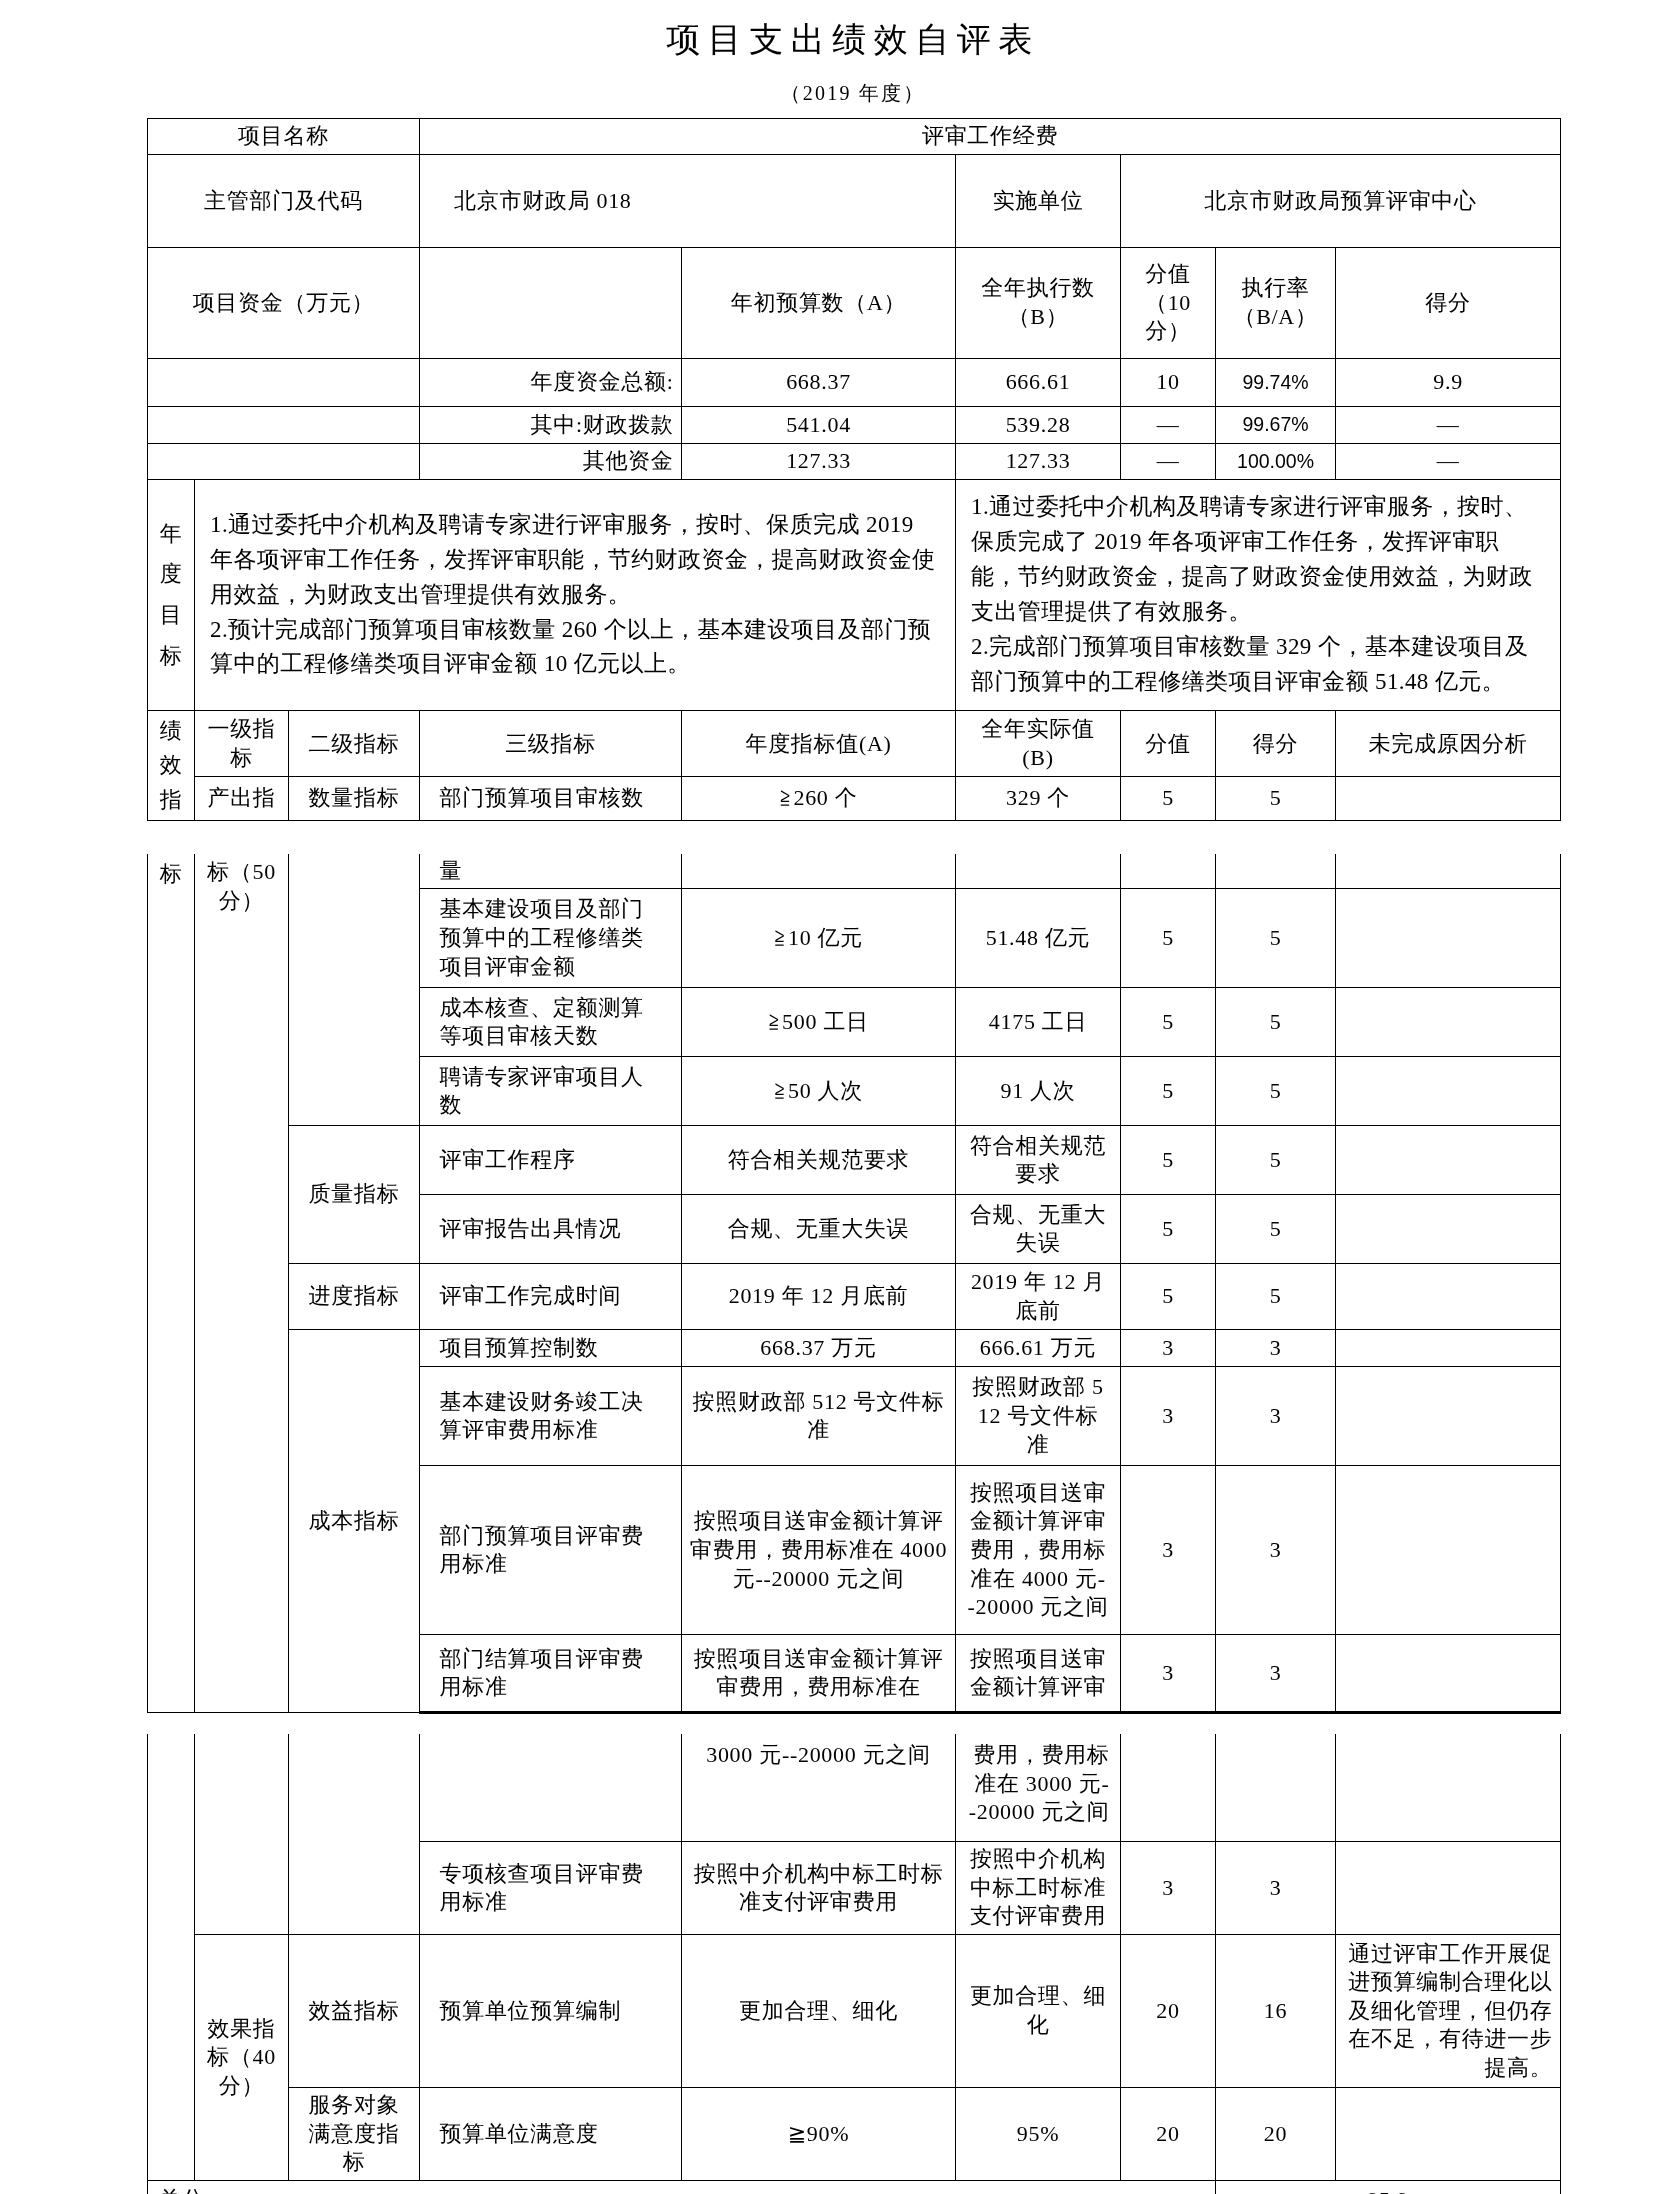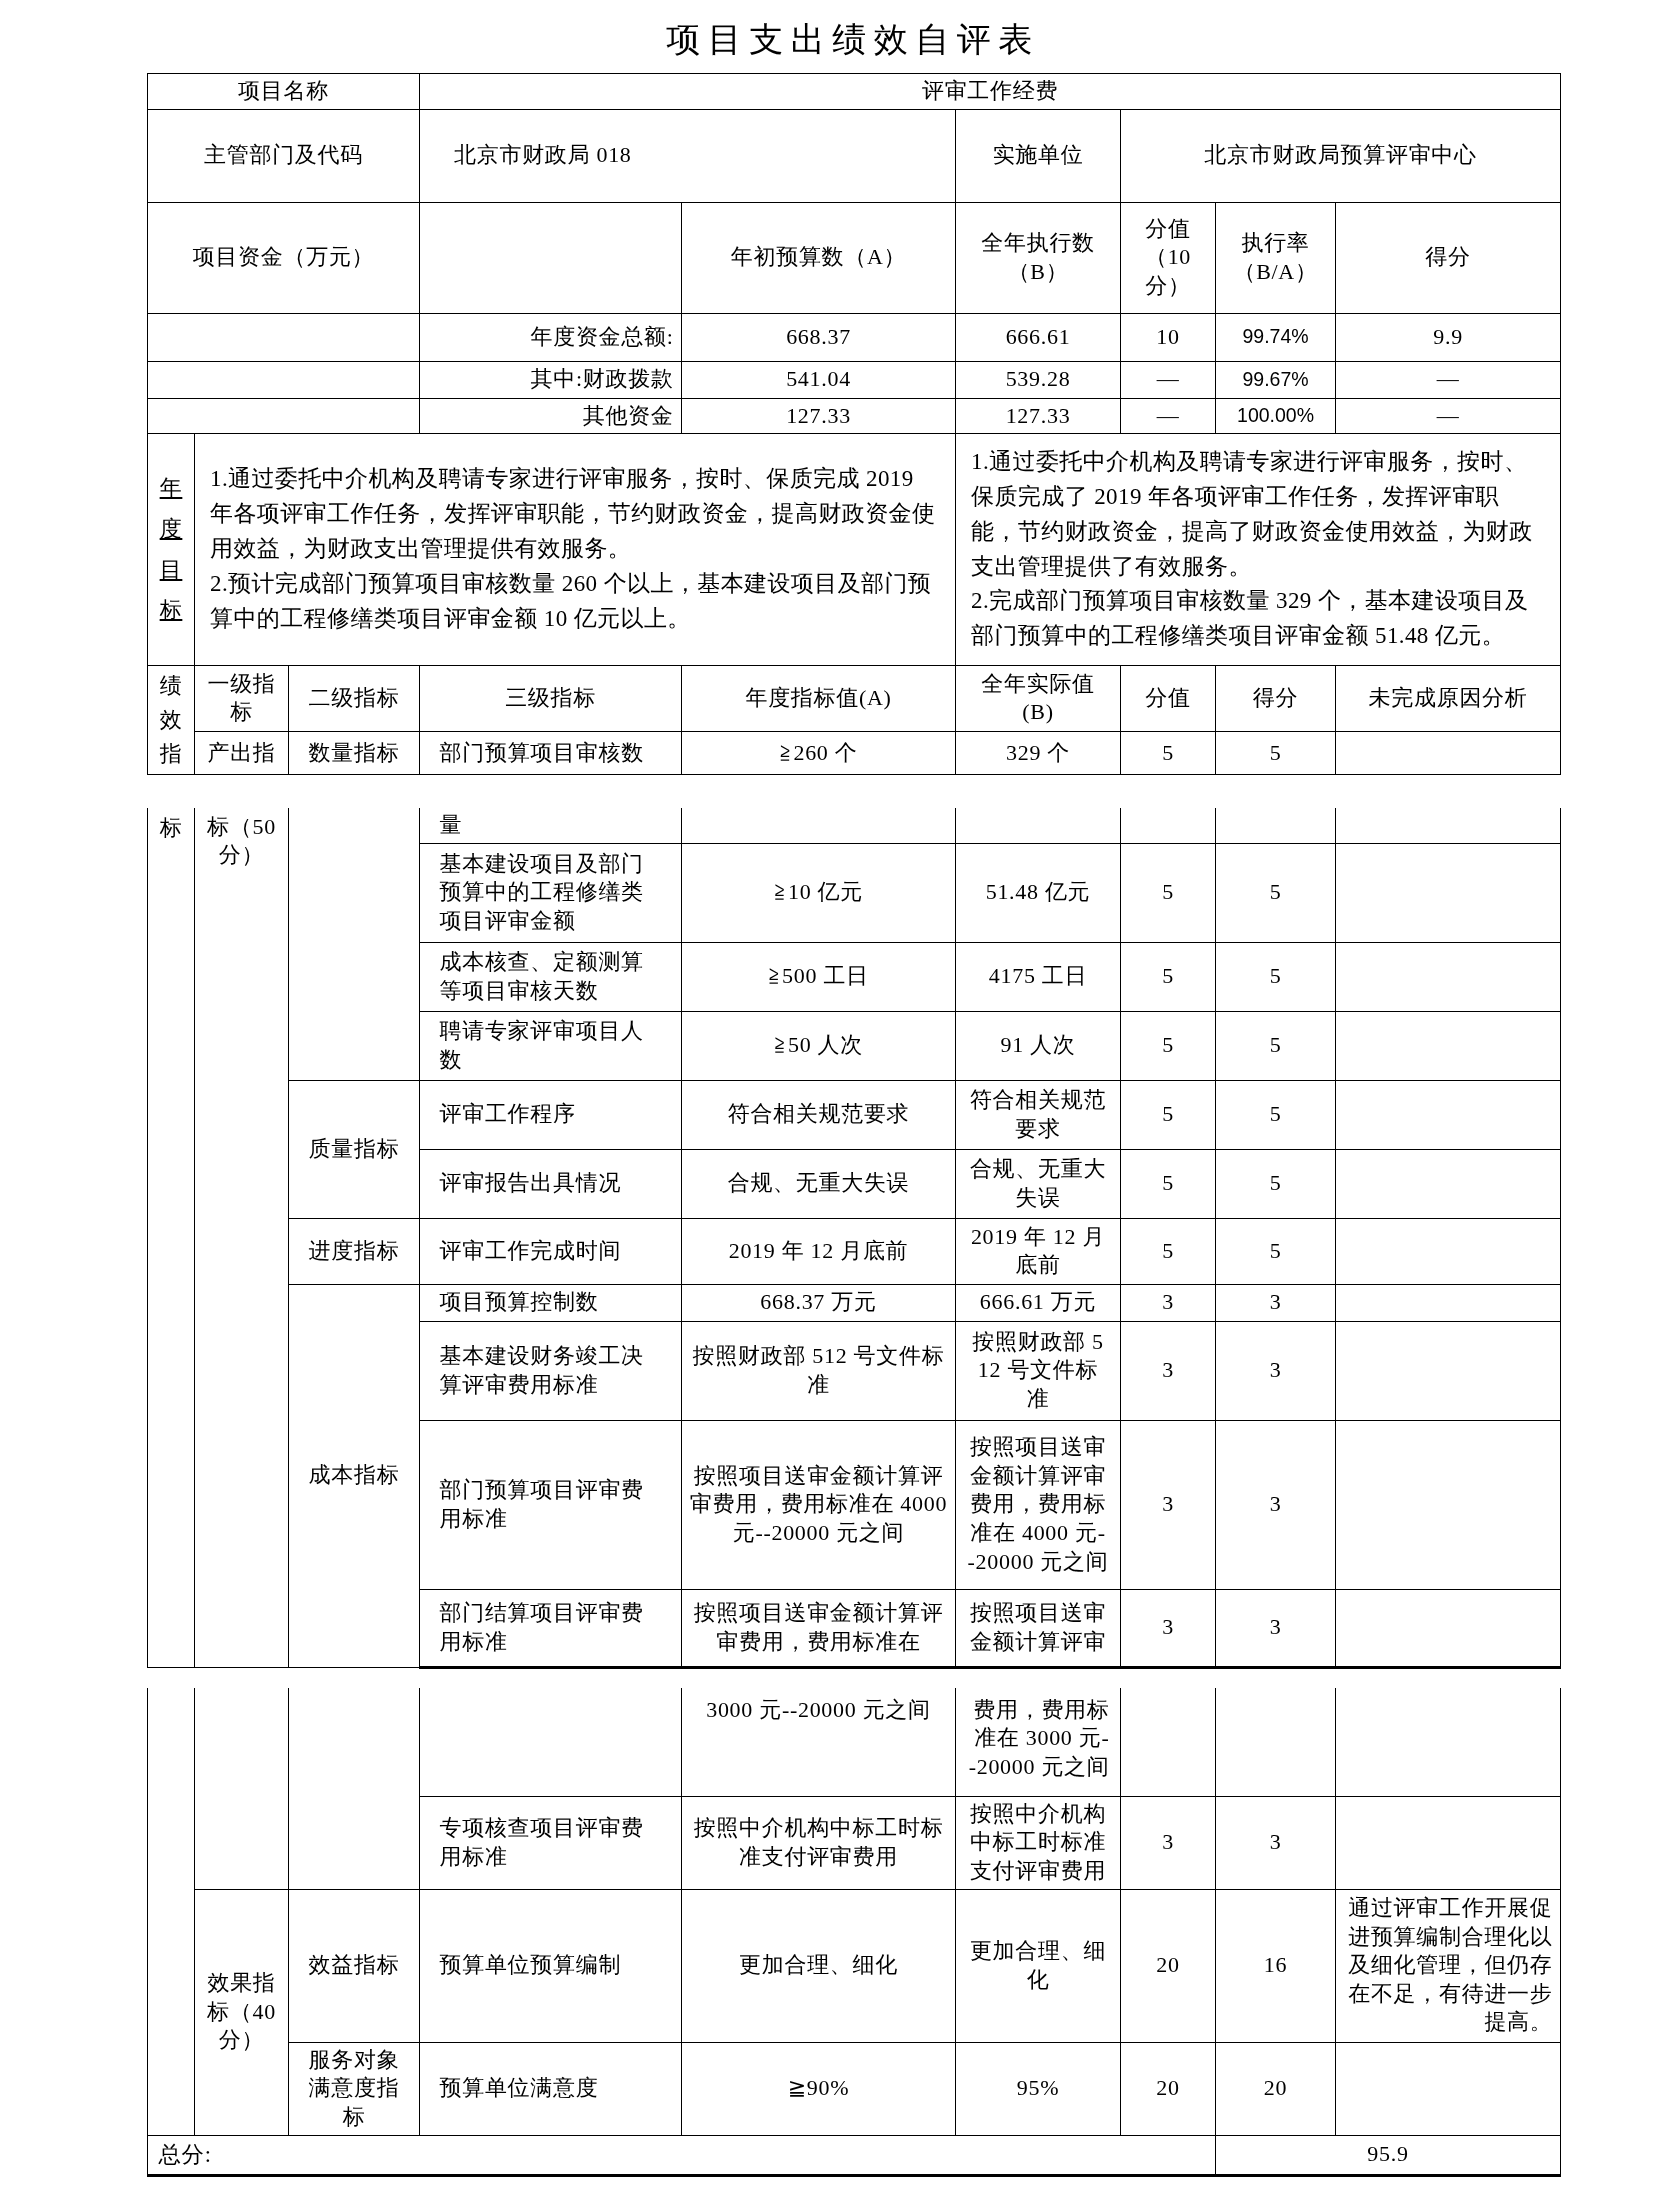--- a/index.html
+++ b/index.html
@@ -12,40 +12,41 @@
   td{border:1.5px solid #000;text-align:center;vertical-align:middle;
      font-size:22px;letter-spacing:0.7px;line-height:1.3;padding:3px 7.5px;word-break:break-all;overflow:hidden;}
   .t1{margin-top:12.7px;}
   .t2{margin-top:33px;}
   .t3{margin-top:19.5px;}
   .left{text-align:right;}
   .vtop{vertical-align:top;}
   .pad-lg{text-align:left;padding-left:34px;}
   .sans{font-family:"Liberation Sans","DejaVu Sans",sans-serif;font-size:19.5px;letter-spacing:0;}
   .side-label{padding:3px 11.2px;line-height:1.55;margin-top:14px;}
-  .goal-label{padding:3px 11.2px;line-height:1.85;text-decoration:underline;}
+  .goal-label{padding:3px 11.2px;line-height:1.85;}
   .goal-text{font-size:23px;letter-spacing:0.4px;text-align:left;white-space:pre-wrap;
              line-height:1.52;padding:10.5px 15px;vertical-align:middle;}
   .c3cell{padding:3px 10.5px;}
   .c4cell{text-align:left;padding:3px 19.5px;}
   .c6cell{padding:3px 10.5px;}
   .blk{display:block;}
   tr.cont td{border-top:none;}
   td.cut{border-top:4.5px solid #000;text-align:right;}
   .t2 tr:last-child td{border-bottom:3px solid #000;}
   .t3 tr:last-child td{border-bottom:3px solid #000;}
   .total-label{text-align:left;padding-left:10.5px;font-size:22.4px;}
 </style>
 </head>
 <body>
 
 <div class="sheet">
   <div class="content">
 
     <h1 class="doc-title">项目支出绩效自评表</h1>
+    <div class="doc-subtitle">（2019 年度）</div>
 
     <table class="t1">
       <colgroup>
         <col style="width:47px">
           <col style="width:94px">
           <col style="width:131px">
         <col style="width:262px">
           <col style="width:274px">
           <col style="width:165px">
         <col style="width:95px">

